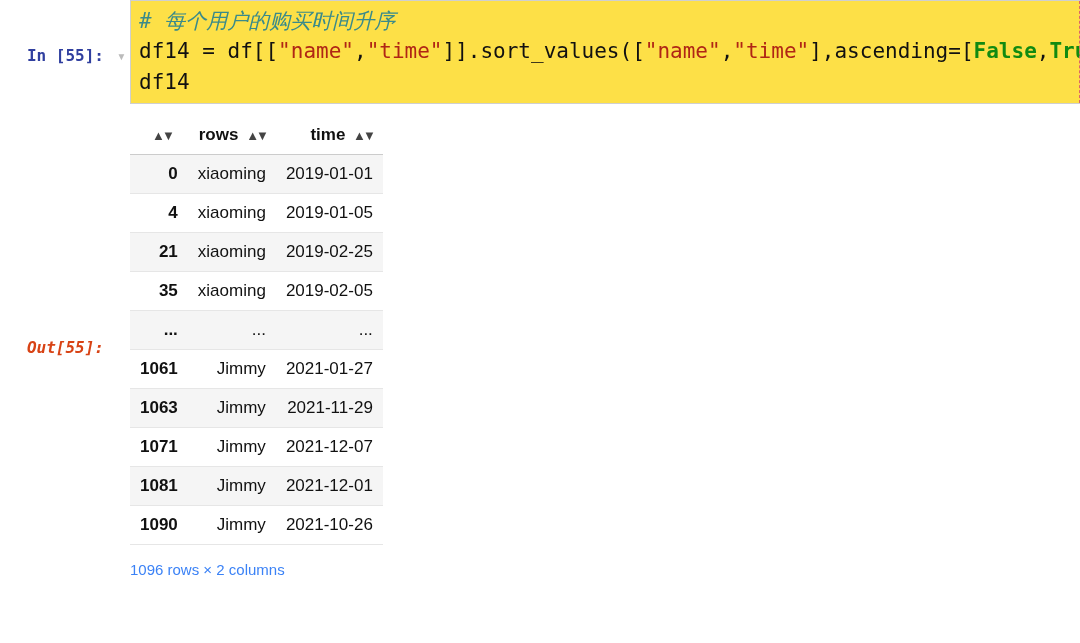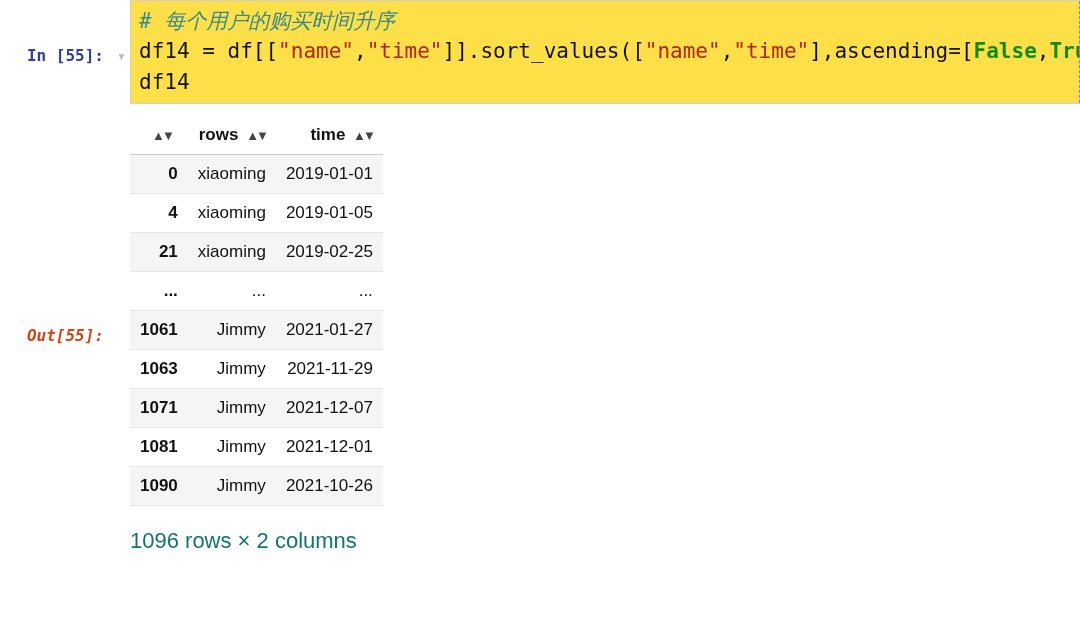--- a/index.html
+++ b/index.html
@@ -103,23 +103,23 @@
   .sort-icon {
     color:#444;
     font-size:13px;
     letter-spacing:-3px;
     display:inline-block;
     vertical-align: middle;
     margin-left:3px;
   }
   .sort-icon.left { margin-left:0; margin-right:6px;}
   .summary {
-    margin-top: 22px;
-    font-size: 22px;
-    color:#0f766e;
+    margin-top: 16px;
+    font-size: 15px;
+    color:#3b82f6;
   }
 </style>
 </head>
 <body>
 
 <div class="cell">
   <div class="prompt in">In [55]:</div>
   <div class="gutter"><span class="tri">▼</span></div>
   <div class="code-area"><span class="c-comment"># 每个用户的购买时间升序</span>
 <span class="c-ident">df14</span><span class="c-op"> = </span><span class="c-ident">df</span><span class="c-punc">[[</span><span class="c-str">"name"</span><span class="c-punc">,</span><span class="c-str">"time"</span><span class="c-punc">]].</span><span class="c-ident">sort_values</span><span class="c-punc">([</span><span class="c-str">"name"</span><span class="c-punc">,</span><span class="c-str">"time"</span><span class="c-punc">],</span><span class="c-ident">ascending</span><span class="c-op">=[</span><span class="c-kw">False</span><span class="c-punc">,</span><span class="c-kw">True</span><span class="c-punc">])</span>
@@ -157,20 +157,25 @@
             <th class="rowidx">4</th>
             <td>xiaoming</td>
             <td>2019-01-05</td>
           </tr>
           <tr>
             <th class="rowidx">21</th>
             <td>xiaoming</td>
             <td>2019-02-25</td>
           </tr>
           <tr>
+            <th class="rowidx">35</th>
+            <td>xiaoming</td>
+            <td>2019-02-05</td>
+          </tr>
+          <tr>
             <th class="rowidx">...</th>
             <td>...</td>
             <td>...</td>
           </tr>
           <tr>
             <th class="rowidx">1061</th>
             <td>Jimmy</td>
             <td>2021-01-27</td>
           </tr>
           <tr>

